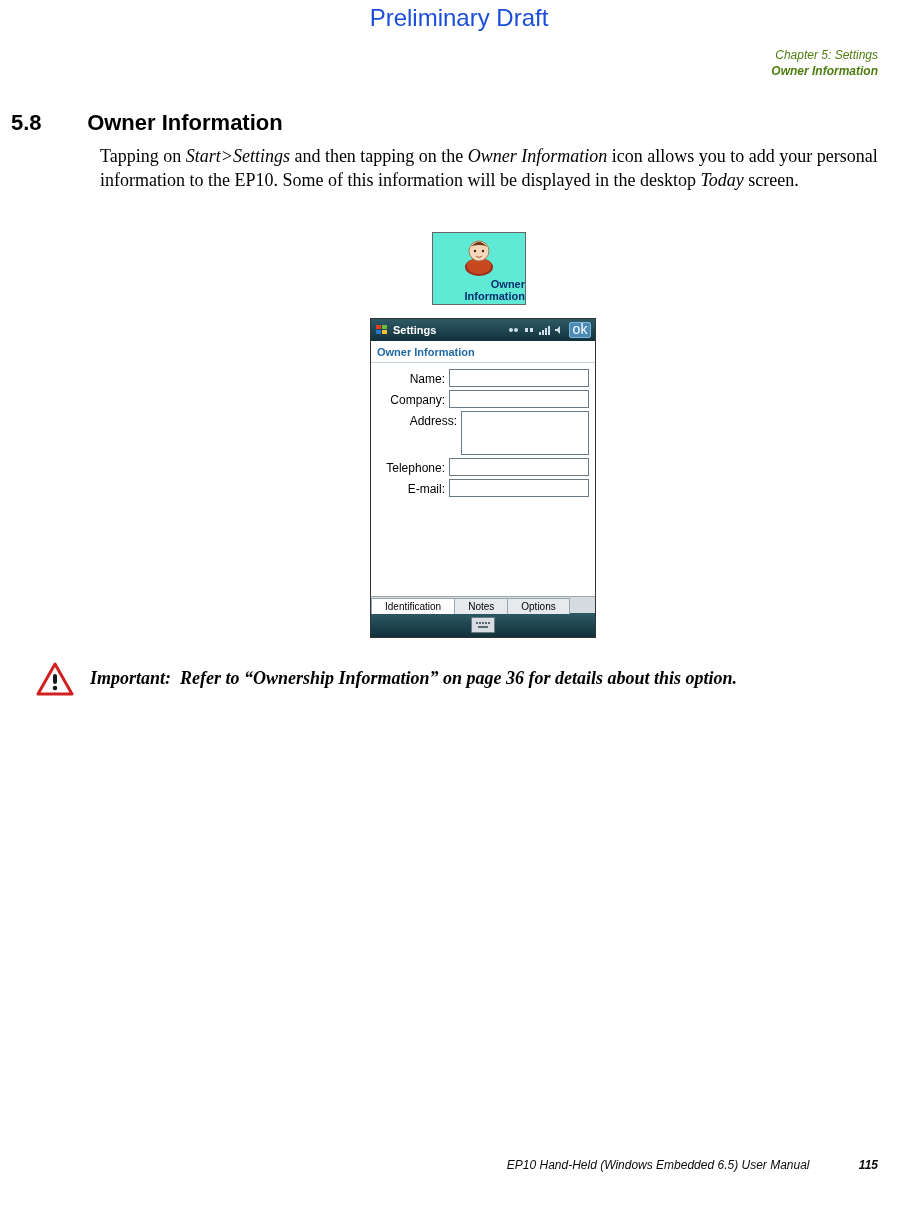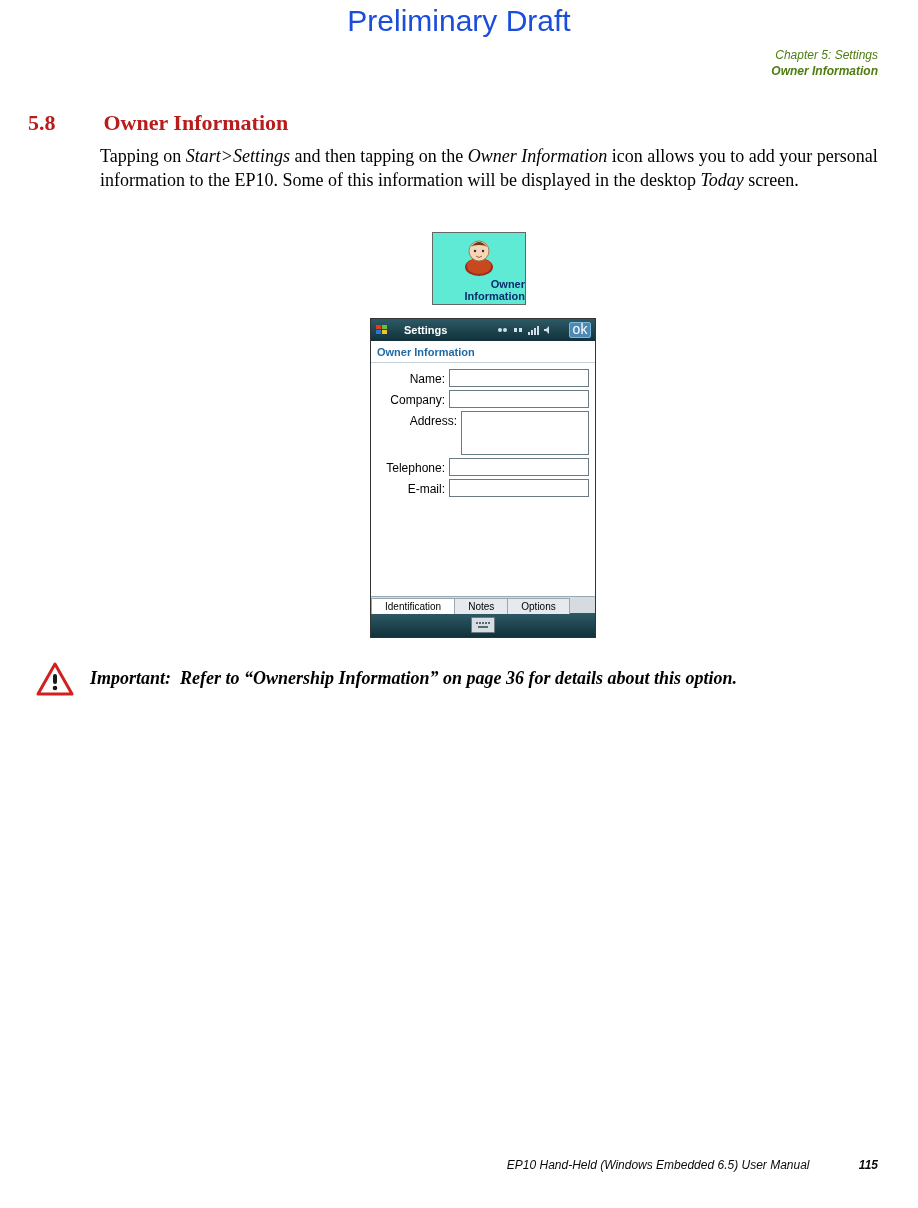--- a/index.html
+++ b/index.html
@@ -12,46 +12,46 @@
     color: #000;
     position: relative;
   }
   .draft {
     position: absolute;
     top: 4px;
     left: 0;
     right: 0;
     text-align: center;
     font-family: Arial, Helvetica, sans-serif;
-    font-size: 30px;
+    font-size: 24px;
     color: #1a4dd9;
   }
   .header {
     position: absolute;
     top: 48px;
     right: 40px;
     text-align: right;
     font-family: Verdana, Arial, sans-serif;
     font-style: italic;
     font-size: 12px;
     line-height: 1.3;
     color: #4d7c0f;
   }
   .header .sub {
     font-weight: bold;
   }
   .section-row {
     position: absolute;
     top: 110px;
-    left: 28px;
-    right: 40px;
-    font-family: Liberation Serif, serif;
+    left: 11px;
+    right: 40px;
+    font-family: Liberation Sans, sans-serif;
     font-weight: bold;
     font-size: 22px;
-    color: #b91c1c;
+    color: #000000;
   }
   .section-row .num {
     display: inline-block;
     width: 70px;
   }
   .body-text {
     position: absolute;
     top: 144px;
     left: 100px;
     right: 40px;
@@ -88,21 +88,21 @@
     font-size: 10px;
     background: #fff;
   }
   .titlebar {
     height: 22px;
     background: linear-gradient(#2d5a66, #11313a);
     color: #fff;
     display: flex;
     align-items: center;
     padding: 0 4px;
-    gap: 15px;
+    gap: 4px;
   }
   .titlebar .win-flag {
     width: 14px; height: 14px;
     display: inline-block;
   }
   .titlebar .title {
     flex: 0 0 auto;
     font-weight: bold;
     font-size: 11px;
   }

